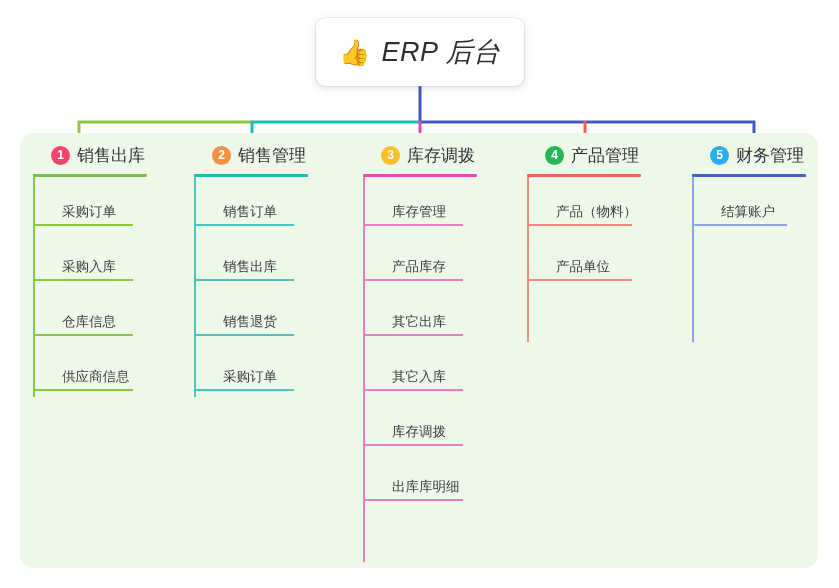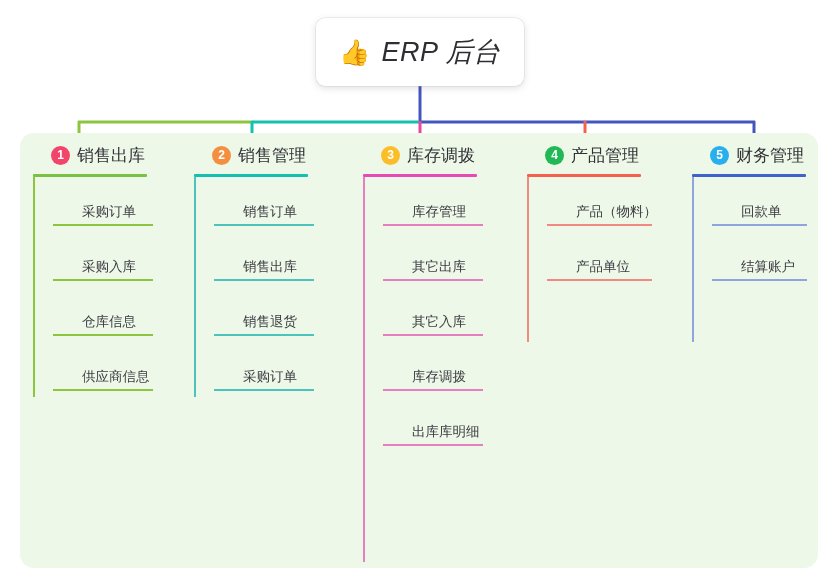--- a/index.html
+++ b/index.html
@@ -105,21 +105,20 @@
   .col-rule {
     margin-top: 7px;
     height: 3px;
     border-radius: 1px;
   }
 
   
   .leaves {
     position: relative;
     margin-top: 0;
-    padding-left: 20px;
   }
   .spine {
     position: absolute;
     left: 0px;
     top: 0;
     width: 2px;
   }
   .leaf {
     position: relative;
     height: 55px;
@@ -228,20 +227,24 @@
           <span class="col-title">库存调拨</span>
         </div>
         <div class="col-rule" style="background: rgb(232, 74, 181); width: 114px;"></div>
         <div class="leaves">
           <div class="spine" style="background: rgb(230, 127, 192); height: 385px;"></div>
           <div class="leaf">
             <span class="leaf-label">库存管理</span>
             <div class="leaf-rule" style="background: rgb(230, 127, 192); width: 100px;"></div>
           </div>
           <div class="leaf">
+            <span class="leaf-label">产品库存</span>
+            <div class="leaf-rule" style="background: rgb(230, 127, 192); width: 100px;"></div>
+          </div>
+          <div class="leaf">
             <span class="leaf-label">其它出库</span>
             <div class="leaf-rule" style="background: rgb(230, 127, 192); width: 100px;"></div>
           </div>
           <div class="leaf">
             <span class="leaf-label">其它入库</span>
             <div class="leaf-rule" style="background: rgb(230, 127, 192); width: 100px;"></div>
           </div>
           <div class="leaf">
             <span class="leaf-label">库存调拨</span>
             <div class="leaf-rule" style="background: rgb(230, 127, 192); width: 100px;"></div>
@@ -272,24 +275,20 @@
       </div>
       <div class="column" style="left: 692px;">
         <div class="col-head">
           <span class="badge" style="background: rgb(39, 176, 237);">5</span>
           <span class="col-title">财务管理</span>
         </div>
         <div class="col-rule" style="background: rgb(63, 99, 201); width: 114px;"></div>
         <div class="leaves">
           <div class="spine" style="background: rgb(142, 166, 221); height: 165px;"></div>
           <div class="leaf">
-            <span class="leaf-label">回款单</span>
-            <div class="leaf-rule" style="background: rgb(142, 166, 221); width: 95px;"></div>
-          </div>
-          <div class="leaf">
             <span class="leaf-label">结算账户</span>
             <div class="leaf-rule" style="background: rgb(142, 166, 221); width: 95px;"></div>
           </div>
         </div>
       </div>
     </div>
 
 </div>
 
 </body></html>

